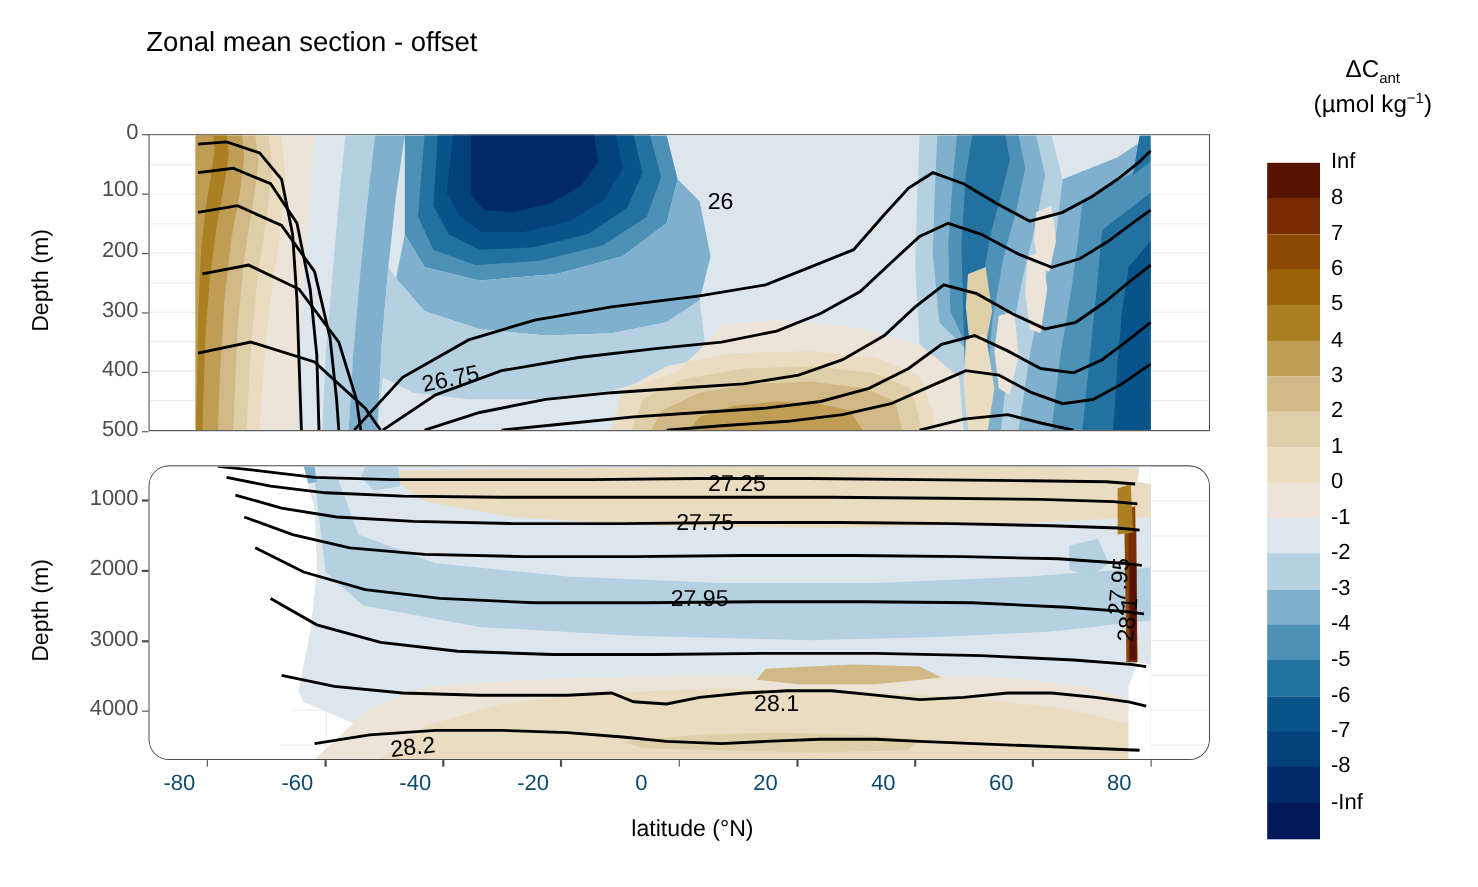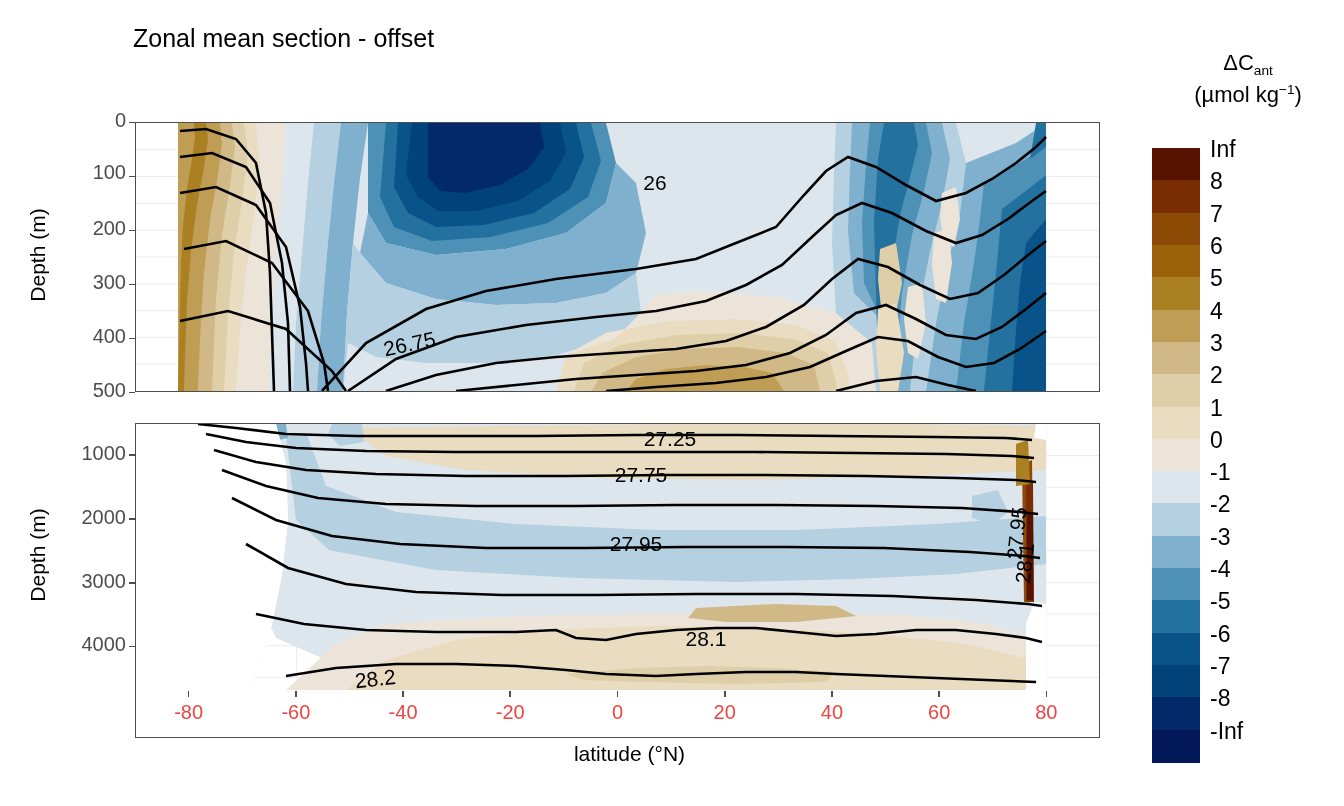--- a/index.html
+++ b/index.html
@@ -15,49 +15,49 @@
     font-size:25px;color:#000;white-space:nowrap;
   }
   .subtitle{
     position:absolute;left:133px;top:74px;
     font-size:22px;color:#000;white-space:nowrap;
   }
 
   .panel{position:absolute;box-sizing:border-box;
     border:1px solid #4d4d4d;background:#ffffff;overflow:hidden;}
   #panel-upper{left:135px;top:122px;width:965px;height:270px;}
-  #panel-lower{left:135px;top:423px;width:965px;height:315px;}
+  #panel-lower{left:135px;top:423px;width:965px;height:268px;border-radius:19px;}
 
   .axis-label{
     position:absolute;font-size:21px;color:#000;white-space:nowrap;
   }
   .ylab{
     transform-origin:50% 50%;
     transform:rotate(-90deg);
     text-align:center;
   }
   .tick-text{
     position:absolute;font-size:20px;color:#4d4d4d;
     white-space:nowrap;text-align:right;
   }
   .xtick-text{
-    position:absolute;font-size:20px;color:#ef4444;
-    white-space:nowrap;text-align:center;
+    position:absolute;font-size:20px;color:#0c4a6e;
+    white-space:nowrap;text-align:left;
   }
   .tickmark{position:absolute;background:#4d4d4d;}
 
   
   .legend-title{
     position:absolute;text-align:center;font-size:22px;
     color:#000;line-height:1.32;white-space:nowrap;
   }
   #legend-bar{position:absolute;left:1152px;top:148px;width:48px;height:614px;}
   .legend-key{position:absolute;left:0;width:48px;}
   .legend-text{
-    position:absolute;font-size:23px;color:#000;
+    position:absolute;font-size:20px;color:#000;
     white-space:nowrap;text-align:left;
   }
 
   svg{display:block;}
   .ctext{
     font-family:"Liberation Sans", sans-serif;
     font-size:21px;fill:#000;
   }
 </style>
 </head>

